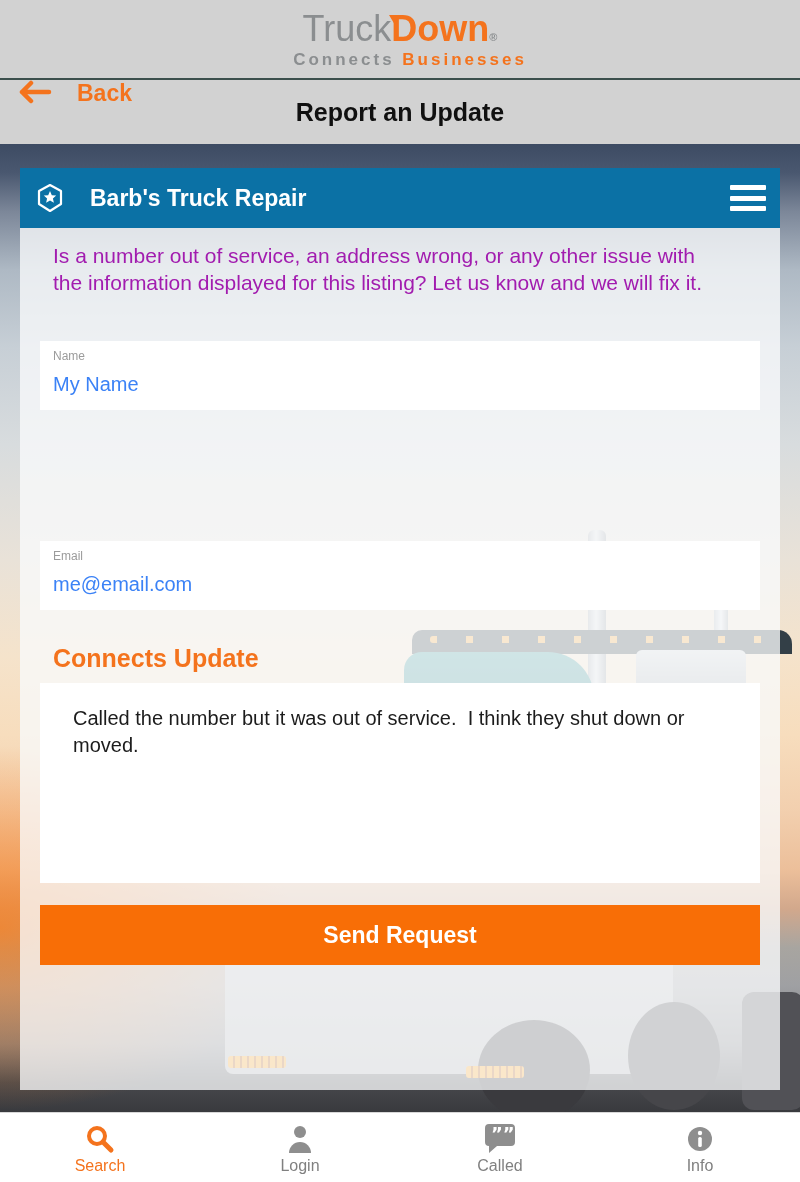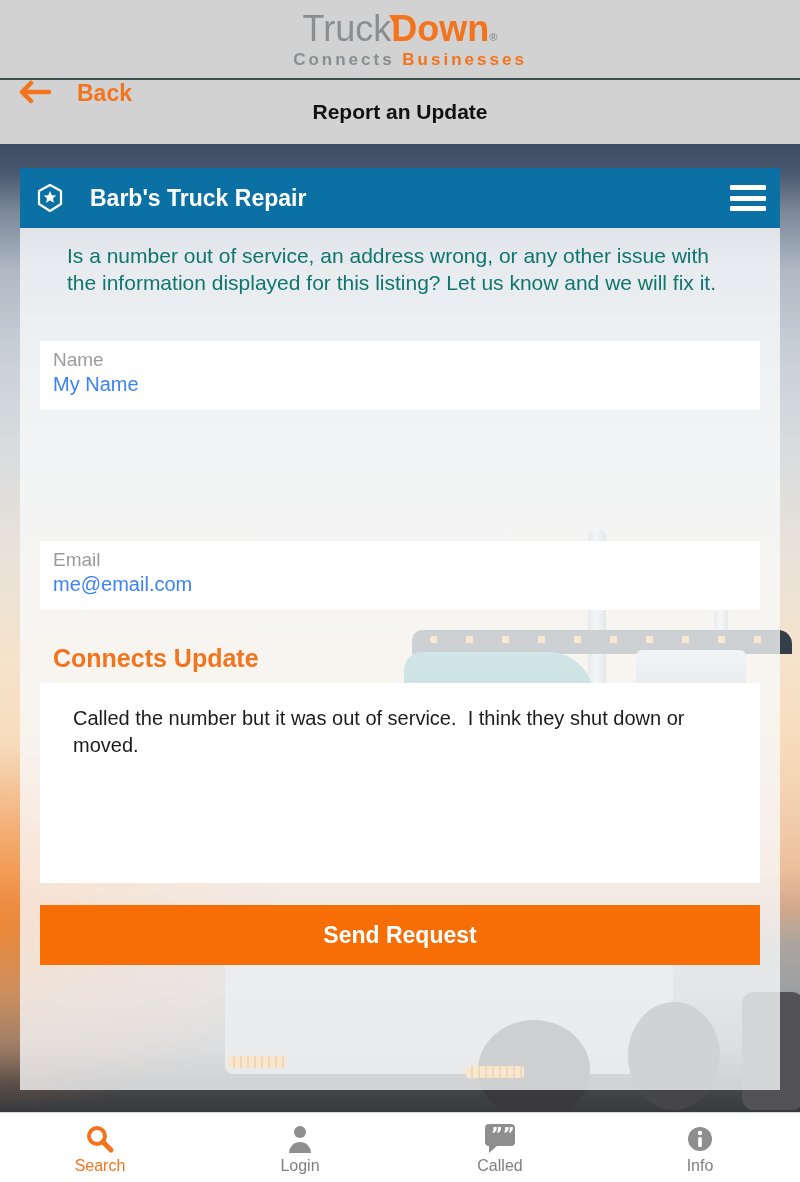--- a/index.html
+++ b/index.html
@@ -18,21 +18,21 @@
   .logo-line2{font-size:17px;font-weight:bold;letter-spacing:3px;margin-top:4px;}
   .tag-connects{color:#8b8e90;margin-left:20px;}
   .tag-biz{color:#f4731d;}
 
   .top-divider{position:absolute;top:78px;left:0;width:800px;height:2px;background:#3b4f4c;}
 
   
   .back-bar{position:absolute;top:80px;left:0;width:800px;height:64px;background:#d2d2d2;}
   .back-btn{position:absolute;left:18px;top:0;height:64px;display:flex;align-items:flex-start;gap:25px;cursor:pointer;}
   .back-label{color:#f4731d;font-size:23px;font-weight:bold;}
-  .page-title{position:absolute;left:0;top:0;width:800px;height:64px;display:flex;align-items:center;justify-content:center;font-size:21px;font-weight:bold;color:#101010;pointer-events:none;}
+  .page-title{position:absolute;left:0;top:0;width:800px;height:64px;display:flex;align-items:center;justify-content:center;font-size:25px;font-weight:bold;color:#101010;pointer-events:none;}
 
   
   .bg-photo{position:absolute;top:144px;left:0;width:800px;height:968px;overflow:hidden;
     background:
       radial-gradient(ellipse 420px 260px at 0% 81%, rgba(248,128,32,.8), rgba(248,128,32,0) 70%),
       linear-gradient(180deg,
         #3d4b63 0%, #4a5870 3%, #7c8799 7%, #aeb9c4 13%, #c7cfd6 21%,
         #d8dcde 31%, #e9e2d8 43%, #f5e3cb 53%, #f7ddbd 61%, #f2cfae 69%,
         #ecbf9a 75%, #d2a88c 79%, #a8a5a0 83%, #9fa0a3 87%, #7c7d81 93%,
         #47484c 97%, #393a3e 100%);
@@ -53,25 +53,25 @@
 
   
   .listing-header{position:absolute;top:168px;left:20px;width:760px;height:60px;background:#0b71a5;display:flex;align-items:center;}
   .shield{margin-left:16px;width:28px;height:30px;flex:0 0 auto;}
   .listing-title{color:#ffffff;font-size:23px;font-weight:bold;margin-left:26px;flex:1;}
   .hamburger{width:36px;height:26px;margin-right:14px;display:flex;flex-direction:column;justify-content:space-between;cursor:pointer;}
   .hamburger span{display:block;height:5px;background:#fff;border-radius:1px;}
 
   
   .panel{position:absolute;top:228px;left:20px;width:760px;height:862px;background:rgba(248,250,251,0.78);}
-  .intro{position:absolute;top:14px;left:33px;width:668px;font-size:21px;line-height:27px;color:#0f766e;margin-left:14px;}
+  .intro{position:absolute;top:14px;left:33px;width:668px;font-size:21px;line-height:27px;color:#a21caf;}
 
   .field-box{position:absolute;left:20px;width:720px;height:69px;background:#ffffff;}
   .fb-name{top:113px;} .fb-phone{top:213px;} .fb-email{top:313px;}
-  .field-label{position:absolute;top:8px;left:13px;font-size:19px;color:#9b9b9b;}
+  .field-label{position:absolute;top:8px;left:13px;font-size:12px;color:#9b9b9b;}
   .field-input{position:absolute;top:26px;left:13px;width:680px;height:34px;border:none;outline:none;background:transparent;font-family:"Liberation Sans",sans-serif;font-size:20px;color:#3b82f6;padding:0;}
 
   .section-heading{position:absolute;top:416px;left:33px;font-size:25px;font-weight:bold;color:#f4731d;}
 
   .message-box{position:absolute;top:455px;left:20px;width:720px;height:200px;background:#ffffff;}
   .message-input{position:absolute;top:22px;left:33px;width:650px;height:160px;border:none;outline:none;resize:none;background:transparent;font-family:"Liberation Sans",sans-serif;font-size:20px;line-height:27px;color:#1c1c1c;padding:0;}
 
   .submit-btn{position:absolute;top:677px;left:20px;width:720px;height:60px;background:#f86e06;border:none;color:#ffffff;font-family:"Liberation Sans",sans-serif;font-size:23px;font-weight:bold;cursor:pointer;}
 
   

